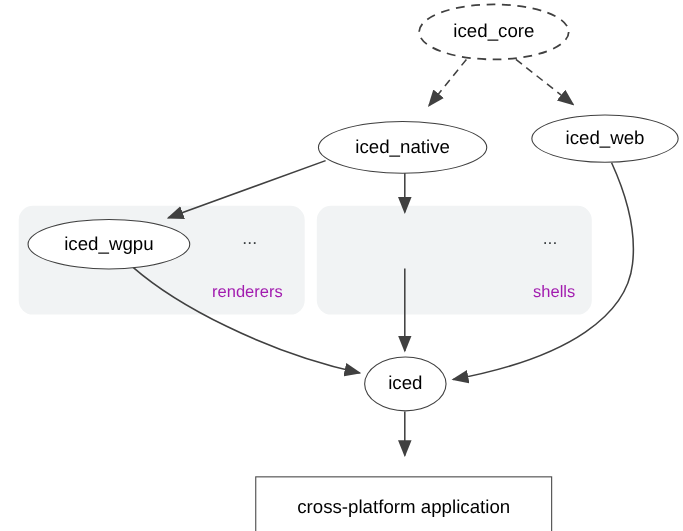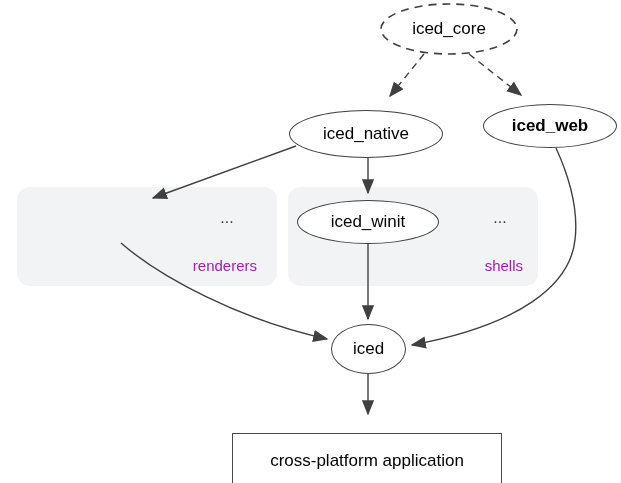--- a/index.html
+++ b/index.html
@@ -73,21 +73,21 @@
   .node.ellipse {
     border: 1.6px solid #404040;
     border-radius: 50%;
   }
   .node-iced_core {
     
     background: transparent;
     left: 381px; top: 4px; width: 136px; height: 50px;
   }
   .node-iced_native { left: 289px; top: 110px; width: 154px; height: 48px; }
-  .node-iced_web    { left: 483px; top: 104px; width: 134px; height: 44px; font-weight: bold; }
+  .node-iced_web    { left: 483px; top: 104px; width: 134px; height: 44px; }
   .node-iced_wgpu   { left: 25px;  top: 199px; width: 148px; height: 46px; }
   .node-iced_winit  { left: 297px; top: 200px; width: 142px; height: 44px; }
   .node-iced        { left: 331px; top: 324px; width: 75px;  height: 50px; }
   .node-app {
     left: 232px; top: 419px; width: 270px; height: 56px;
     border: 1.6px solid #4a4a4a;
     border-radius: 0;
     margin-top: 14px;
   }
 </style>
@@ -125,22 +125,22 @@
 
   <div class="node node-iced_core">
     <span>iced_core</span>
   </div>
   <div class="node ellipse node-iced_native">
     <span>iced_native</span>
   </div>
   <div class="node ellipse node-iced_web">
     <span>iced_web</span>
   </div>
-  <div class="node ellipse node-iced_winit">
-    <span>iced_winit</span>
+  <div class="node ellipse node-iced_wgpu">
+    <span>iced_wgpu</span>
   </div>
   <div class="node ellipse node-iced">
     <span>iced</span>
   </div>
   <div class="node node-app">
     <span>cross-platform application</span>
   </div>
 
 </div>
 

